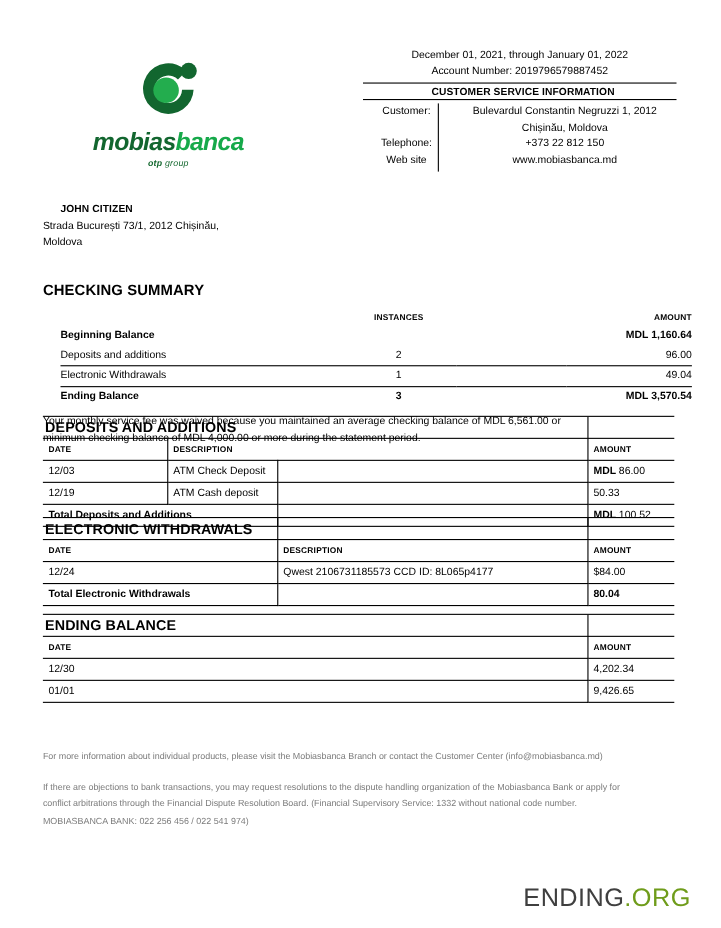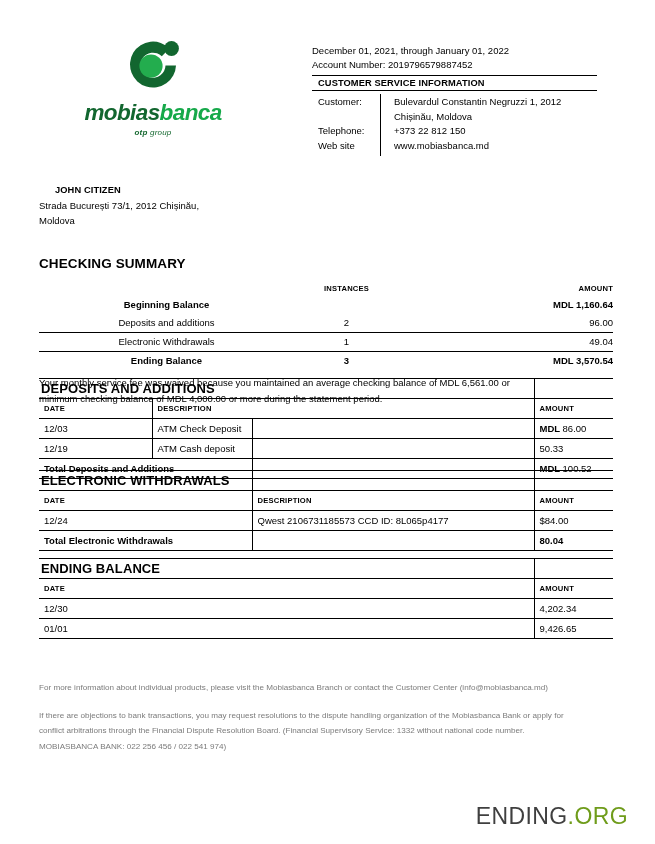--- a/index.html
+++ b/index.html
@@ -8,52 +8,52 @@
     background: #ffffff;
     font-family: "Liberation Sans", sans-serif;
     color: #000000;
     -webkit-font-smoothing: antialiased;
   }
   .page { position: relative; width: 655px; height: 844px; overflow: hidden; }
 
   
   .header { position: absolute; left: 0; top: 0; width: 655px; height: 170px; }
 
-  .logo-block { position: absolute; left: 78px; top: 36px; width: 150px; text-align: center; }
+  .logo-block { position: absolute; left: 78px; top: 52px; width: 150px; text-align: center; }
   .logo-mark { position: relative; width: 64px; height: 62px; margin: 0 auto; }
   .logo-mark svg { display: block; }
   .wordmark { margin-top: 4px; font-size: 22.5px; font-weight: bold; font-style: italic; letter-spacing: -0.6px; line-height: 1; }
   .wm-a { color: #12662f; }
   .wm-b { color: #16a94a; }
   .otp { margin-top: 3px; font-size: 8px; font-style: italic; color: #14682f; letter-spacing: 0.2px; }
   .otp b { font-weight: bold; }
 
-  .hdr-right { position: absolute; left: 312px; top: 44px; width: 285px; font-size: 9.5px; }
+  .hdr-right { position: absolute; left: 330px; top: 44px; width: 285px; font-size: 9.5px; text-align: center; }
   .hdr-line { line-height: 14px; white-space: nowrap; }
 
   .csi-bar { margin-top: 3px; border-top: 1.6px solid #000; border-bottom: 1.1px solid #000; padding: 2px 0 2px 6px; }
   .csi-title { font-size: 9.3px; font-weight: bold; letter-spacing: 0.1px; }
 
   .csi-body { position: relative; padding-top: 4px; }
   .csi-row { display: flex; line-height: 14.5px; font-size: 9.5px; }
   .csi-lbl { width: 73px; flex: none; padding-left: 6px; }
   .csi-val { flex: 1; padding-left: 9px; }
   .csi-divider { position: absolute; left: 68px; top: 3px; width: 1px; height: 62px; background: #000; }
 
   
   .customer { position: absolute; left: 39px; top: 183px; width: 300px; font-size: 9.5px; line-height: 15px; }
   .cust-name { font-weight: bold; font-size: 9.3px; letter-spacing: 0.1px; margin-left: 16px; }
 
   
   .summary { position: absolute; left: 39px; top: 256px; width: 574px; }
   .summary-title { font-size: 13.5px; font-weight: bold; letter-spacing: 0.1px; }
-  .sum-table { width: 100%; margin-top: 13px; border-collapse: collapse; font-size: 9.5px; }
+  .sum-table { width: 100%; margin-top: 13px; border-collapse: collapse; font-size: 9.5px; margin-left: 16px; }
   .sum-table td, .sum-table th { padding: 0; }
   .sum-head th { font-size: 7.6px; font-weight: bold; letter-spacing: 0.2px; padding-bottom: 3px; }
-  .c-desc { text-align: center; width: 255px; }
+  .c-desc { text-align: left; width: 255px; }
   .c-inst { text-align: center; width: 105px; }
   .c-pad  { width: 100px; }
   .c-amt  { text-align: right; }
   .sum-row td { padding: 2px 0 2px 0; line-height: 14px; }
   .sum-row.bold td { font-weight: bold; }
   .rule-top td { border-top: 1px solid #000; }
   .sum-note { margin-top: 5px; font-size: 9.5px; line-height: 15.5px; }
 
   
   .section { position: absolute; left: 39px; width: 574px; }

